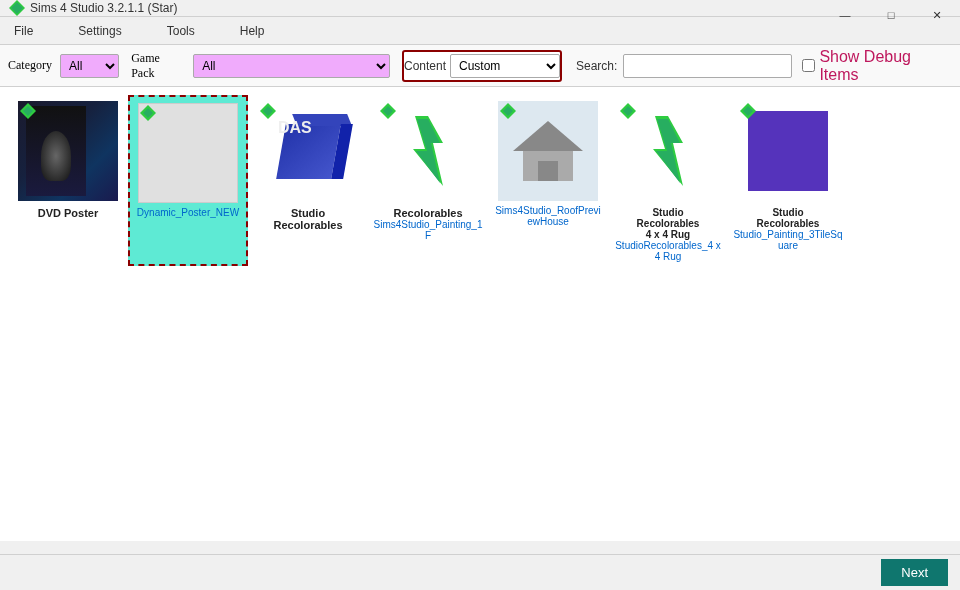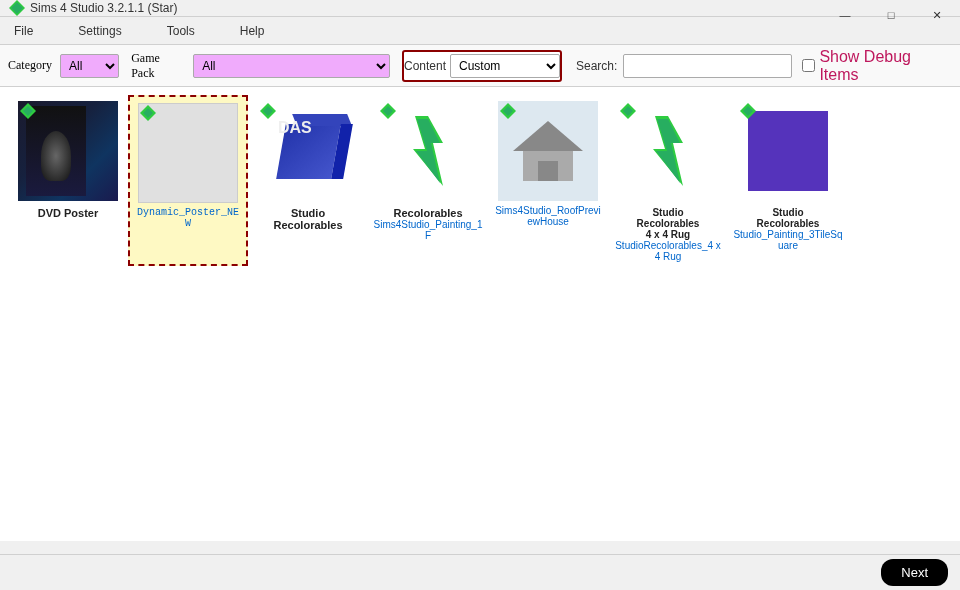--- a/index.html
+++ b/index.html
@@ -154,22 +154,21 @@
       width: 120px;
       display: flex;
       flex-direction: column;
       align-items: center;
       padding: 6px 4px 4px;
       cursor: pointer;
       position: relative;
     }
     .grid-item.selected {
       border: 2px dashed #8b0000;
-      background: #fef9c3;
-      font-family: Liberation Mono, monospace;
+      background: #5eead4;
     }
 
     .item-thumb {
       width: 100px;
       height: 100px;
       display: flex;
       align-items: center;
       justify-content: center;
       position: relative;
       margin-bottom: 4px;
@@ -191,24 +190,24 @@
       right: 0;
       height: 36px;
       background: #f0f0f0;
       border-top: 1px solid #d0d0d0;
       display: flex;
       align-items: center;
       justify-content: flex-end;
       padding: 0 12px;
     }
     .next-btn {
-      background: #000000;
+      background: #0f766e;
       color: white;
       border: none;
-      border-radius: 12px;
+      border-radius: 0;
       padding: 6px 20px;
       font-size: 13px;
       cursor: pointer;
       font-weight: 500;
     }
 
     
     .dvd-poster-thumb {
       width: 100px;
       height: 100px;

